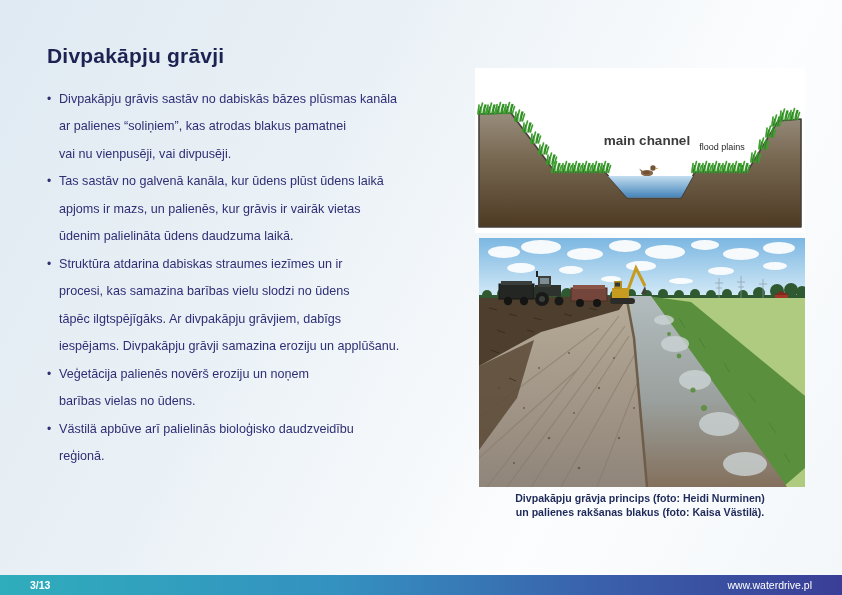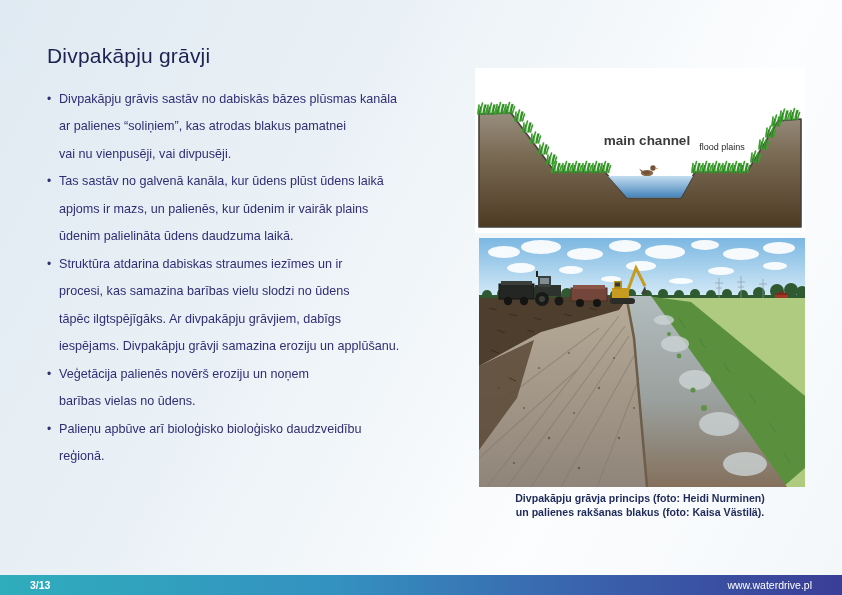--- a/index.html
+++ b/index.html
@@ -1,19 +1,19 @@
 <!DOCTYPE html>
 <html><head>
 <meta charset="utf-8">
 <style>
   html,body{margin:0;padding:0;}
   body{width:842px;height:595px;overflow:hidden;font-family:"Liberation Sans",sans-serif;}
   .slide{position:absolute;inset:0;width:842px;height:595px;
     background:linear-gradient(118deg,#e0eaf2 0%,#eaf1f6 35%,#fcfdfe 70%,#f3f7fa 100%);}
-  .title{position:absolute;left:47px;top:44px;font-size:21px;font-weight:normal;color:#1c2352;letter-spacing:.2px;}
+  .title{position:absolute;left:47px;top:44px;font-size:21px;font-weight:bold;color:#1c2352;letter-spacing:.2px;}
   .body-text{position:absolute;left:47px;top:85px;width:425px;}
   .bline{display:flex;align-items:center;height:27.5px;font-size:12.6px;color:#2f2e74;}
   .bm{width:12px;flex:0 0 12px;font-size:12px;color:#2f2e74;}
   .cont .bm{visibility:hidden;}
   .imgbox{position:absolute;background:#fff;}
   .diagram-box{left:475px;top:68px;width:330px;height:165px;}
   .photo-box{left:479px;top:238px;width:326px;height:249px;}
   .caption{position:absolute;left:455px;top:492px;width:370px;text-align:center;
     font-size:10.6px;font-weight:600;color:#1e2a5a;line-height:13.5px;}
   .footer{position:absolute;left:0;bottom:0;width:842px;height:20px;
@@ -41,21 +41,21 @@
     <div class="bline cont">
         <span class="bm">•</span>
         <span>vai nu vienpusēji, vai divpusēji.</span>
       </div>
     <div class="bline">
         <span class="bm">•</span>
         <span>Tas sastāv no galvenā kanāla, kur ūdens plūst ūdens laikā</span>
       </div>
     <div class="bline cont">
         <span class="bm">•</span>
-        <span>apjoms ir mazs, un palienēs, kur ūdenim ir vairāk plains</span>
+        <span>apjoms ir mazs, un palienēs, kur grāvis ir vairāk vietas</span>
       </div>
     <div class="bline cont">
         <span class="bm">•</span>
         <span>ūdenim palielināta ūdens daudzuma laikā.</span>
       </div>
     <div class="bline">
         <span class="bm">•</span>
         <span>Struktūra atdarina dabiskas straumes iezīmes un ir</span>
       </div>
     <div class="bline cont">
@@ -73,21 +73,21 @@
     <div class="bline">
         <span class="bm">•</span>
         <span>Veģetācija palienēs novērš eroziju un noņem</span>
       </div>
     <div class="bline cont">
         <span class="bm">•</span>
         <span>barības vielas no ūdens.</span>
       </div>
     <div class="bline">
         <span class="bm">•</span>
-        <span>Palieņu apbūve arī bioloģisko bioloģisko daudzveidību</span>
+        <span>Västilä apbūve arī palielinās bioloģisko daudzveidību</span>
       </div>
     <div class="bline cont">
         <span class="bm">•</span>
         <span>reģionā.</span>
       </div>
   </div>
 
   <div class="imgbox diagram-box">
     <svg width="330" height="165" viewBox="0 0 330 165">
       <defs>

